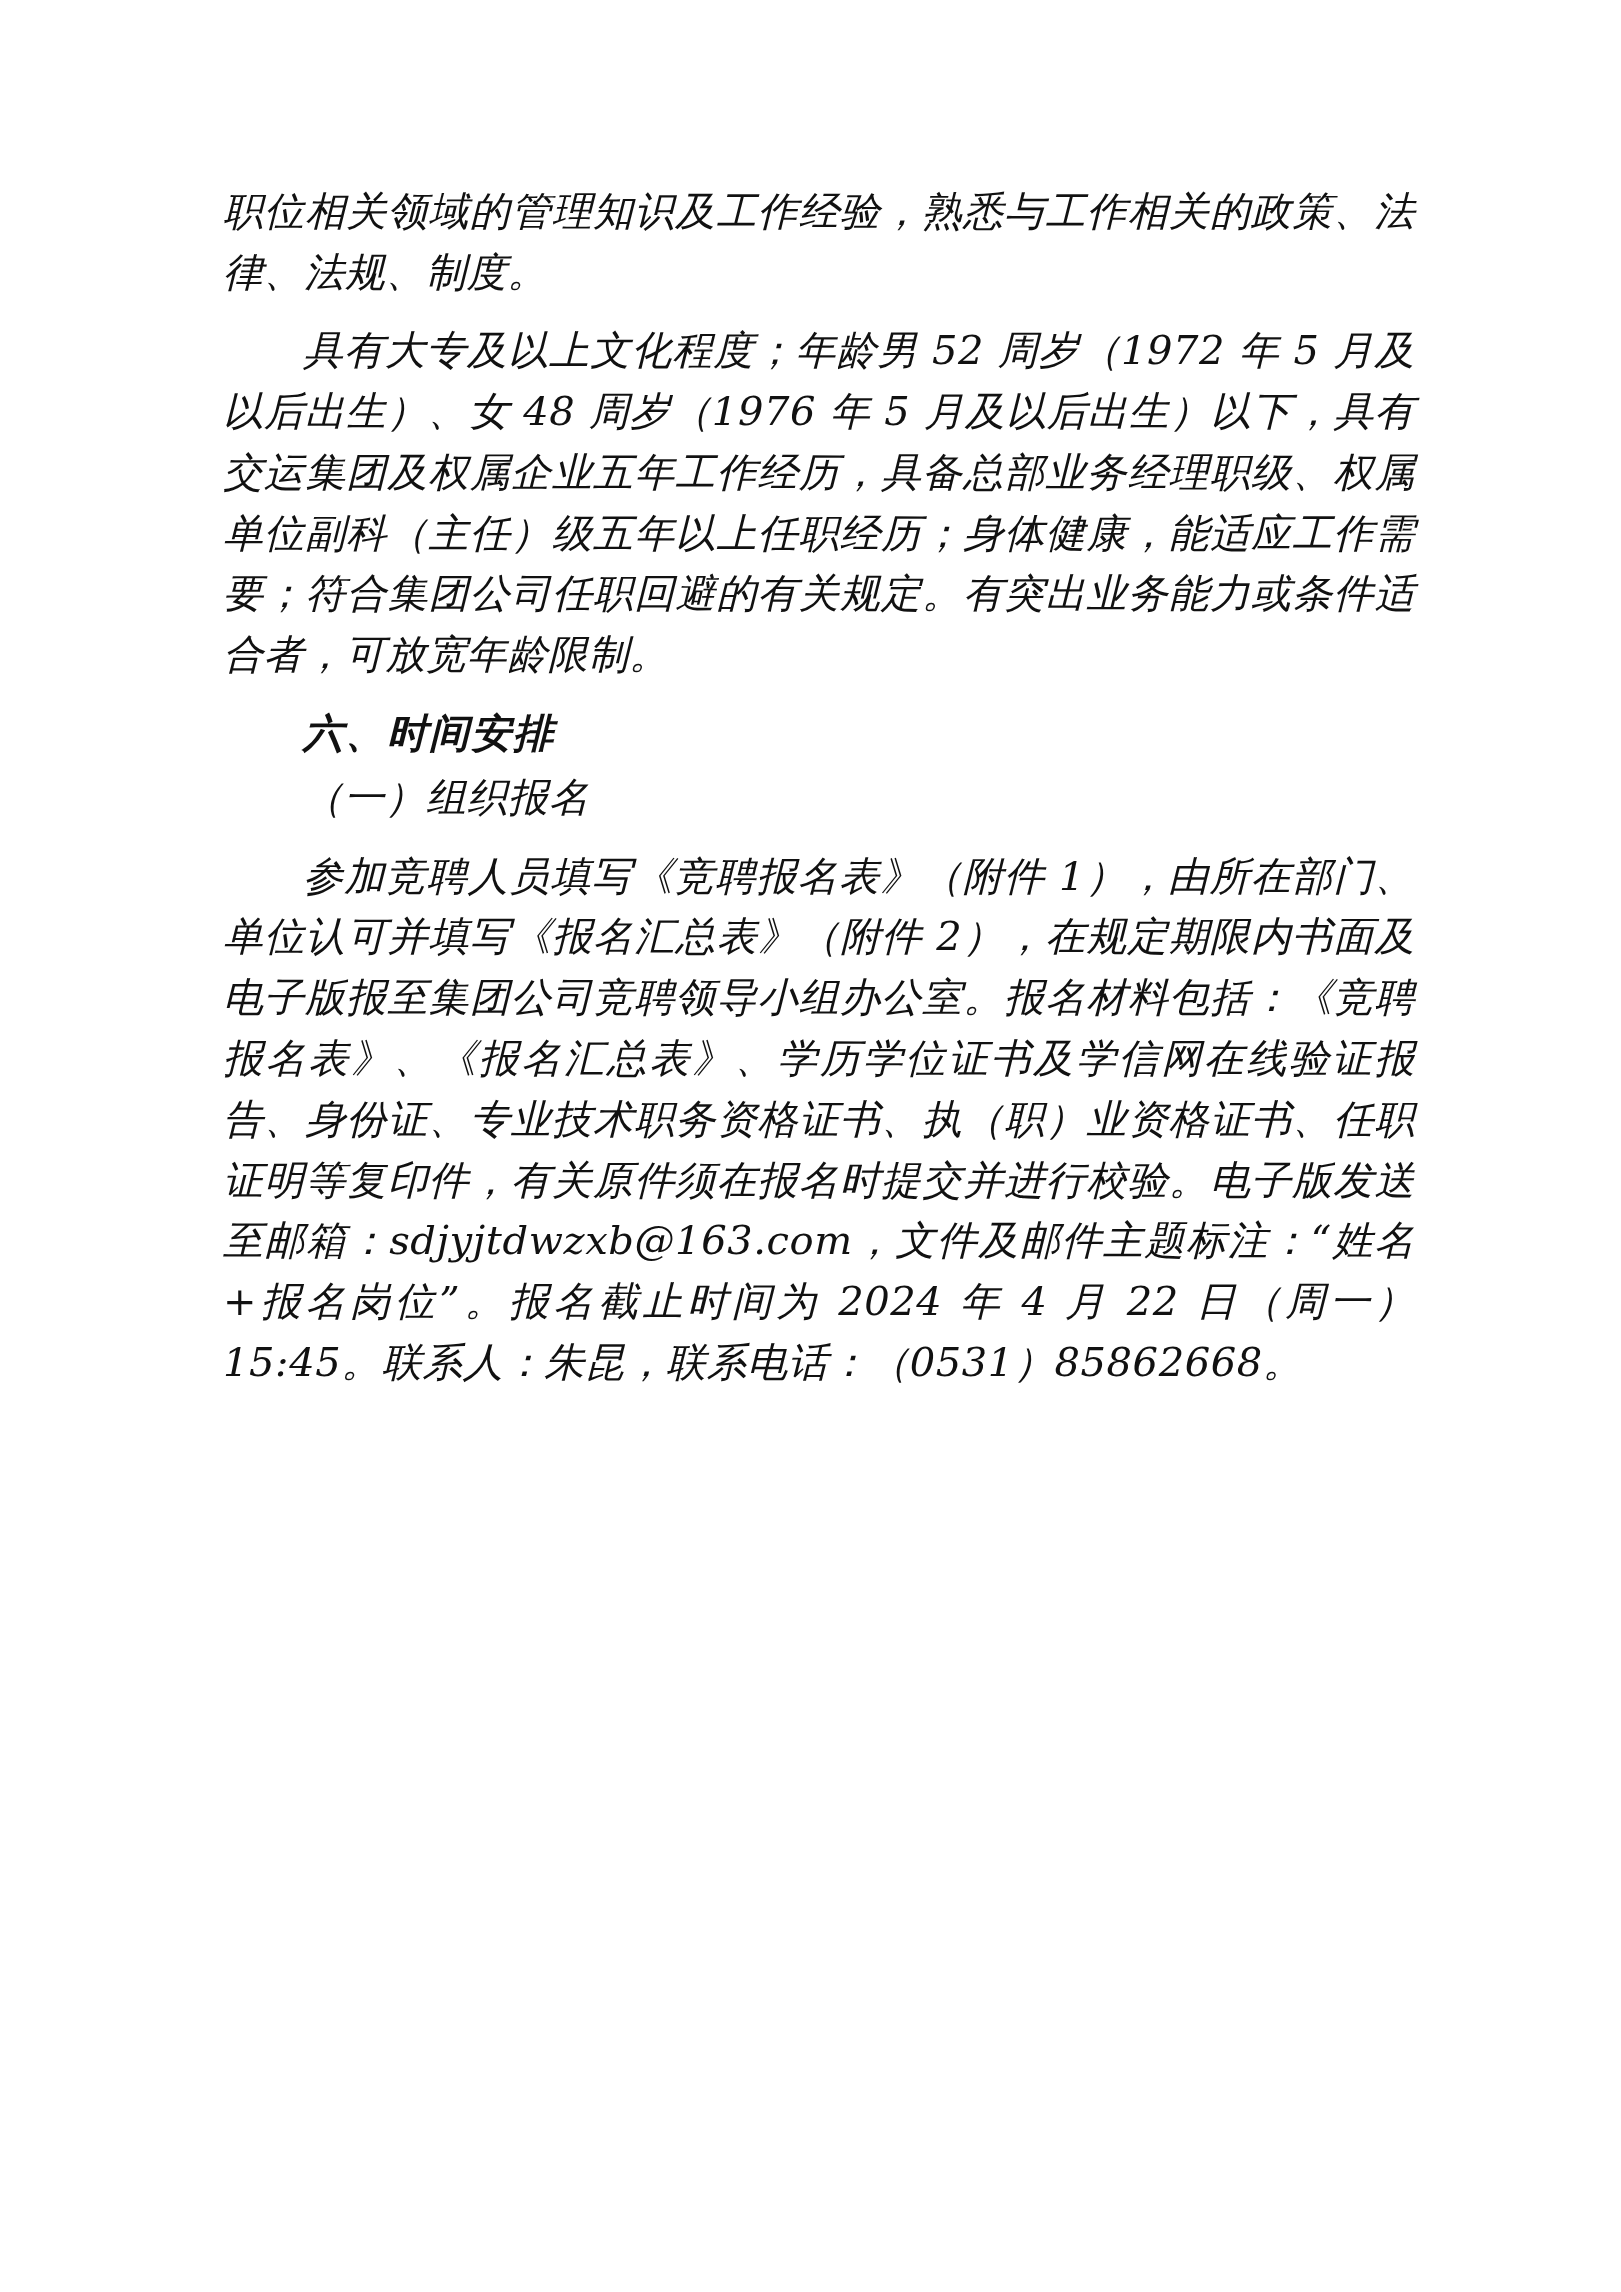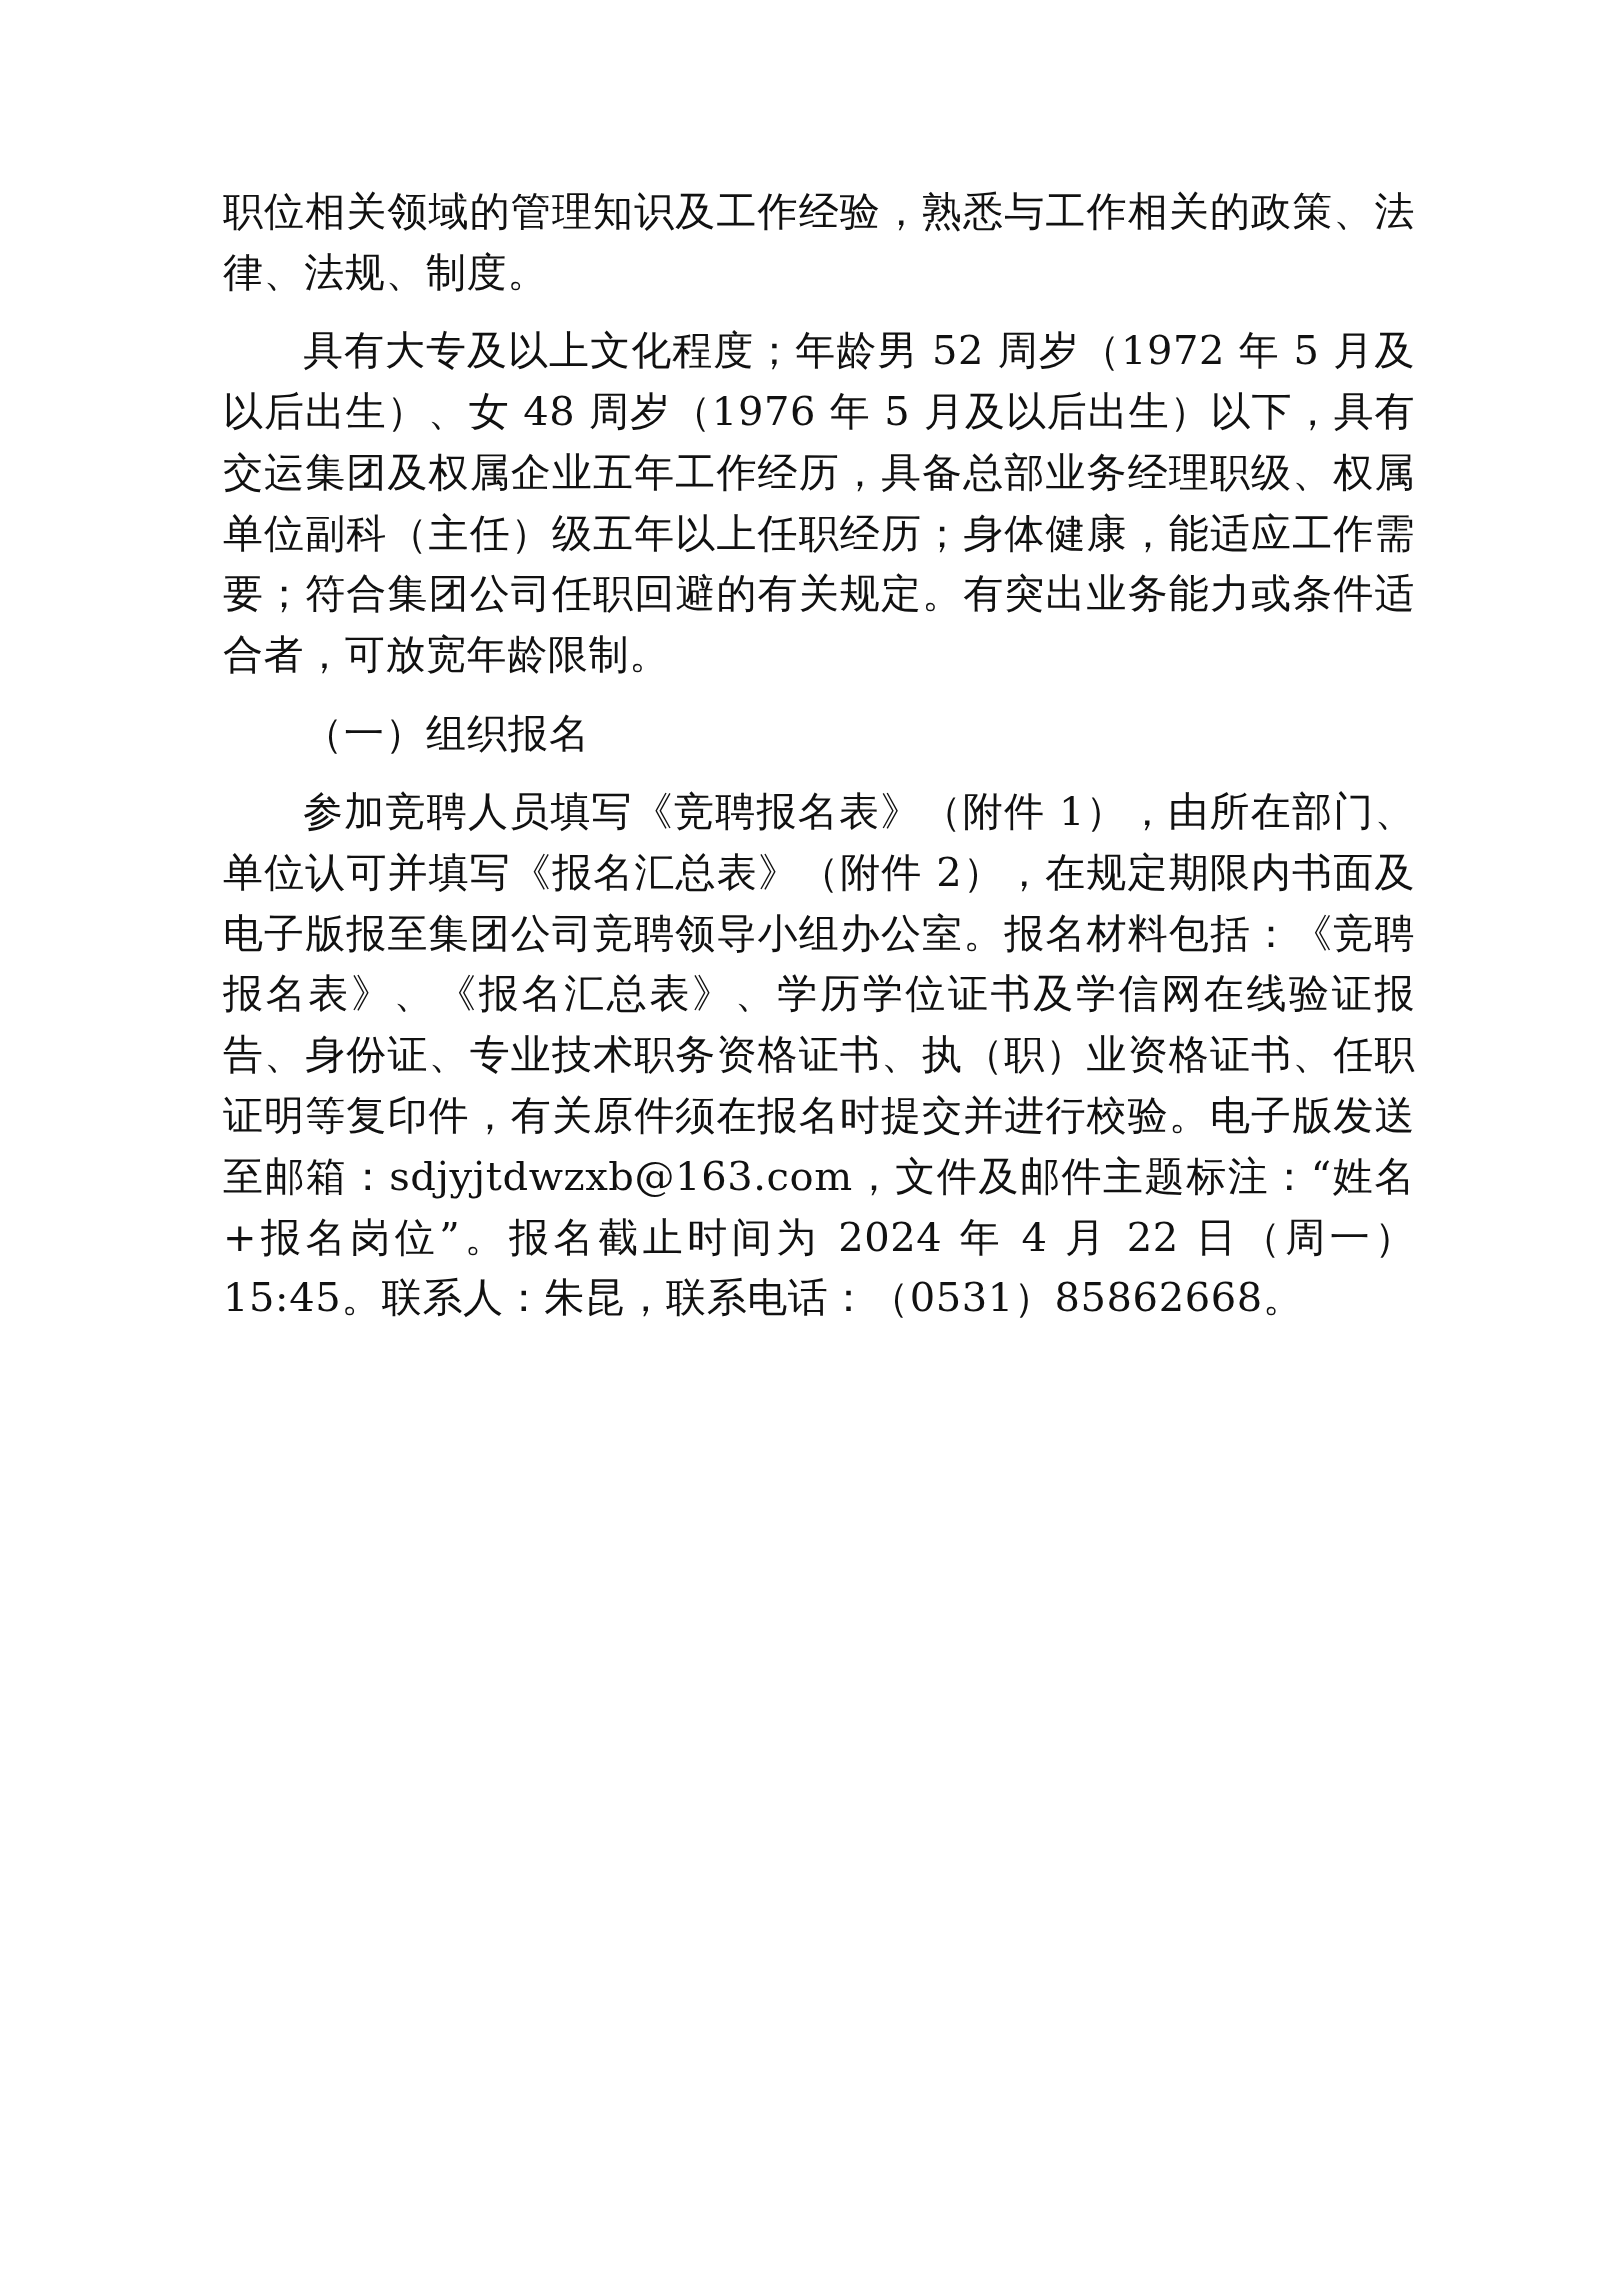--- a/index.html
+++ b/index.html
@@ -12,20 +12,21 @@
     height: 2293px;
     font-family: "DejaVu Serif", "Liberation Serif", serif;
     color: #111111;
   }
   .page {
     position: relative;
     width: 1621px;
     height: 2278px;
     box-sizing: border-box;
     padding: 181px 206px 104px 223px;
+    font-style: italic;
   }
   .doc-body {
     font-size: 40px;
     line-height: 1.52;
     letter-spacing: 0.6px;
     text-align: justify;
     text-justify: inter-ideograph;
   }
   p {
     margin: 0 0 2px 0;
@@ -55,20 +56,21 @@
 <body>
 
 <div class="page">
   <div class="doc-body">
 
     <p class="para block" style="text-indent:0;">职位相关领域的管理知识及工作经验，熟悉与工作相关的政策、法律、法规、制度。</p>
 
 
     <p class="para block">具有大专及以上文化程度；年龄男 52 周岁（1972 年 5 月及以后出生）、女 48 周岁（1976 年 5 月及以后出生）以下，具有交运集团及权属企业五年工作经历，具备总部业务经理职级、权属单位副科（主任）级五年以上任职经历；身体健康，能适应工作需要；符合集团公司任职回避的有关规定。有突出业务能力或条件适合者，可放宽年龄限制。</p>
 
+    <p class="heading">六、时间安排</p>
 
 
 
     <p class="subheading block">（一）组织报名</p>
 
     <p class="para">参加竞聘人员填写《竞聘报名表》（附件 1），由所在部门、单位认可并填写《报名汇总表》（附件 2），在规定期限内书面及电子版报至集团公司竞聘领导小组办公室。报名材料包括：《竞聘报名表》、《报名汇总表》、学历学位证书及学信网在线验证报告、身份证、专业技术职务资格证书、执（职）业资格证书、任职证明等复印件，有关原件须在报名时提交并进行校验。电子版发送至邮箱：sdjyjtdwzxb@163.com，文件及邮件主题标注：“姓名+报名岗位”。报名截止时间为 2024 年 4 月 22 日（周一）15:45。联系人：朱昆，联系电话：（0531）85862668。</p>
 
   </div>
 </div>
 

